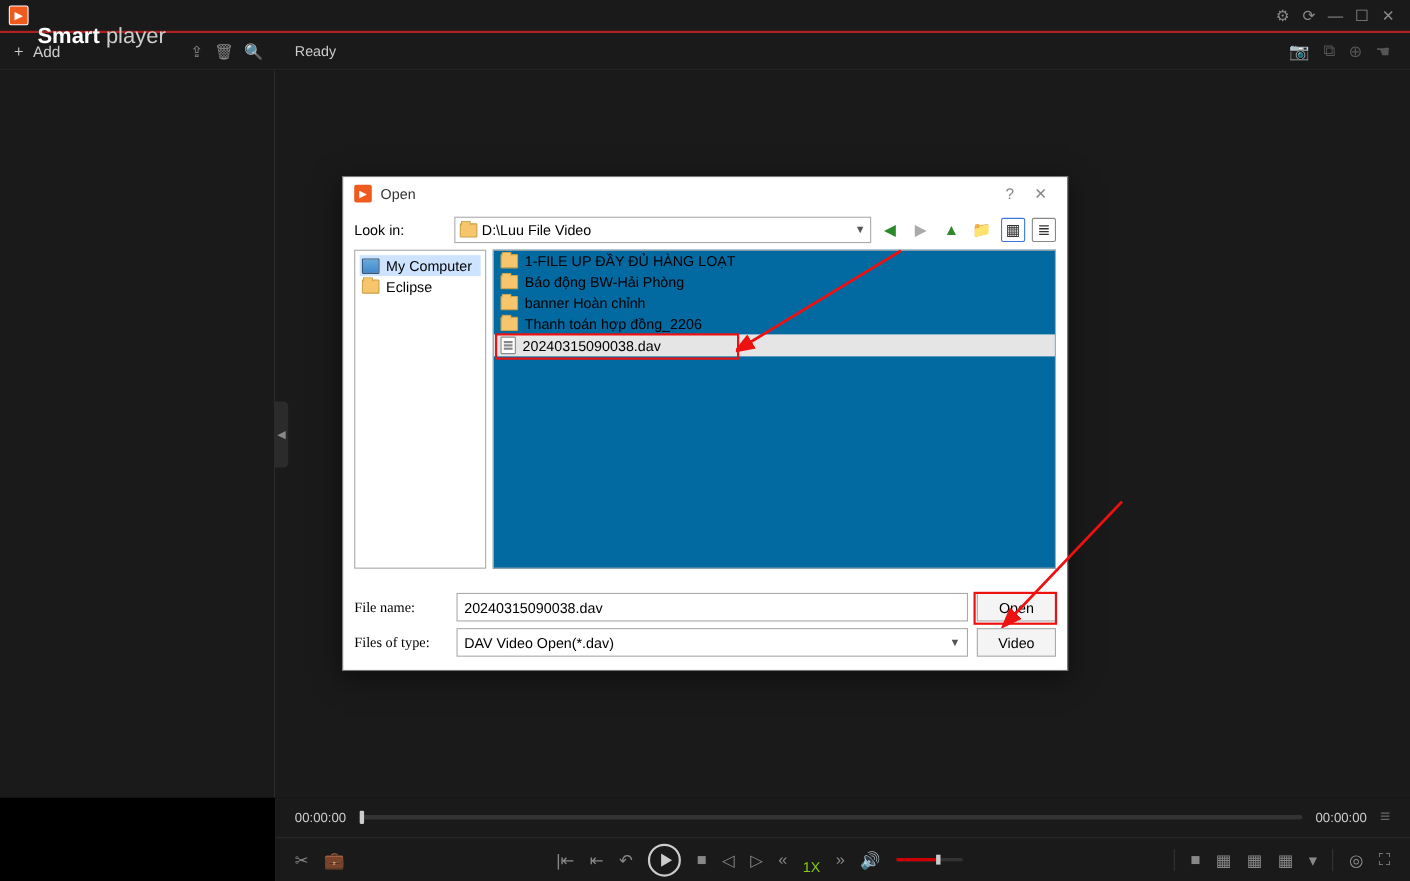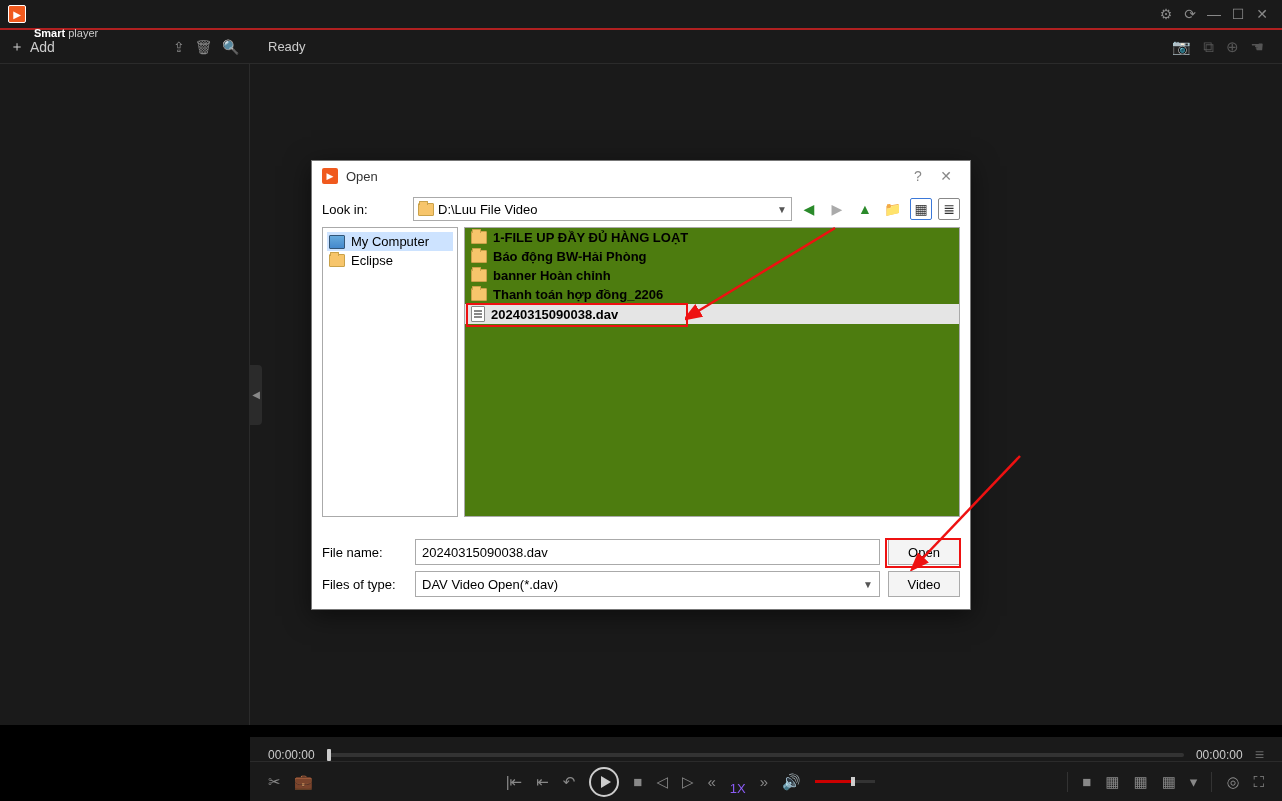--- a/index.html
+++ b/index.html
@@ -1,21 +1,21 @@
 <!DOCTYPE html>
 <html><head>
 <meta charset="utf-8">
 <style>
   * { box-sizing: border-box; margin: 0; padding: 0; font-family: "Segoe UI", Arial, sans-serif; }
   html, body { width: 1282px; height: 801px; background: #000; overflow: hidden; }
 
   
   .title-bar { height: 30px; background: #1a1a1a; border-bottom: 2px solid #b02020; display: flex; align-items: center; padding: 0 8px; color: #ddd; }
   .logo-icon { width: 18px; height: 18px; background: #f05a1e; border: 1px solid #fff; border-radius: 2px; display: inline-flex; align-items: center; justify-content: center; margin-right: 8px; color: #fff; font-size: 10px; }
-  .title-bar .brand { font-size: 11px; margin-top: 38px; }
+  .title-bar .brand { font-size: 20px; margin-top: 38px; }
   .title-bar .brand .bold { font-weight: 700; color: #fff; }
   .title-bar .brand .light { color: #ccc; }
   .title-bar .spacer { flex: 1; }
   .tb-btn { width: 24px; height: 24px; display: inline-flex; align-items: center; justify-content: center; color: #888; font-size: 14px; cursor: pointer; }
 
   
   .tool-row { height: 34px; background: #1a1a1a; display: flex; align-items: center; border-bottom: 1px solid #2b2b2b; }
   .tool-left { width: 250px; display: flex; align-items: center; padding: 0 10px; gap: 10px; }
   .add-btn { display: inline-flex; align-items: center; color: #ccc; font-size: 14px; gap: 6px; cursor: pointer; }
   .tool-left .sep { flex: 1; }
@@ -29,32 +29,32 @@
   .side-tab { flex: 1; display: flex; align-items: center; justify-content: center; color: #666; font-size: 12px; border-right: 1px solid #2b2b2b; }
   .side-tab:last-child { border-right: none; }
 
   
   .workspace { position: absolute; top: 64px; left: 0; right: 0; bottom: 76px; display: flex; background: #1a1a1a; }
   .sidebar { width: 250px; background: #1a1a1a; border-right: 1px solid #2b2b2b; }
   .video-area { flex: 1; background: #1a1a1a; position: relative; }
   .collapse-handle { position: absolute; left: 0; top: 50%; transform: translateY(-50%); width: 12px; height: 60px; background: #2b2b2b; border-radius: 0 4px 4px 0; display: flex; align-items: center; justify-content: center; color: #888; font-size: 10px; }
 
   
-  .timeline { position: absolute; left: 250px; right: 0; bottom: 28px; height: 36px; background: #1a1a1a; display: flex; align-items: center; padding: 0 18px; color: #ccc; font-size: 12px; gap: 12px; }
+  .timeline { position: absolute; left: 250px; right: 0; bottom: 40px; height: 36px; background: #1a1a1a; display: flex; align-items: center; padding: 0 18px; color: #ccc; font-size: 12px; gap: 12px; }
   .timeline-track { flex: 1; height: 4px; background: #333; position: relative; border-radius: 2px; }
   .timeline-track .knob { position: absolute; left: 0; top: -4px; width: 4px; height: 12px; background: #ccc; border-radius: 1px; }
   .tl-icon { color: #666; font-size: 16px; cursor: pointer; }
 
   
   .controls { position: absolute; left: 250px; right: 0; bottom: 0; height: 40px; background: #1a1a1a; display: flex; align-items: center; padding: 0 18px; gap: 14px; color: #888; font-size: 14px; border-top: 1px solid #2b2b2b; }
   .controls .gap { flex: 1; }
   .ctl-icon { color: #888; font-size: 15px; cursor: pointer; }
   .play-btn { width: 30px; height: 30px; border-radius: 50%; border: 2px solid #ccc; display: flex; align-items: center; justify-content: center; }
   .play-btn .tri { width: 0; height: 0; border-left: 10px solid #ccc; border-top: 6px solid transparent; border-bottom: 6px solid transparent; margin-left: 3px; }
-  .speed { color: #8b5cf6; font-size: 13px; margin-top: 13px; }
+  .speed { color: #84cc16; font-size: 13px; margin-top: 13px; }
   .vol-track { width: 60px; height: 3px; background: #333; position: relative; }
   .vol-track .fill { position: absolute; left: 0; top: 0; height: 100%; width: 60%; background: #c00; }
   .vol-track .kn { position: absolute; left: 60%; top: -3px; width: 4px; height: 9px; background: #ccc; }
   .divider { width: 1px; height: 20px; background: #333; }
 
   
   .dialog { position: absolute; left: 311px; top: 160px; width: 660px; background: #fff; border: 1px solid #777; box-shadow: 0 6px 24px rgba(0,0,0,.5); }
   .dlg-title { height: 30px; display: flex; align-items: center; padding: 0 10px; font-size: 13px; color: #333; }
   .dlg-title .logo2 { width: 16px; height: 16px; background: #f05a1e; border-radius: 2px; margin-right: 8px; display: inline-flex; align-items: center; justify-content: center; color: #fff; font-size: 9px; }
   .dlg-title .sp { flex: 1; }
@@ -65,36 +65,36 @@
   .look-in { flex: 1; display: flex; align-items: center; border: 1px solid #aaa; height: 24px; padding: 0 4px; gap: 4px; background: #fff; }
   .folder-ico { width: 16px; height: 13px; background: #f7c56b; border: 1px solid #caa24a; border-radius: 1px; display: inline-block; position: relative; }
   .folder-ico::before { content: ""; position: absolute; top: -3px; left: 0; width: 7px; height: 3px; background: #f7c56b; border: 1px solid #caa24a; border-bottom: none; border-radius: 1px 1px 0 0; }
   .look-in .arrow { margin-left: auto; color: #555; font-size: 10px; }
   .nav-ico { width: 22px; height: 22px; display: inline-flex; align-items: center; justify-content: center; font-size: 14px; cursor: pointer; }
   .nav-ico.green { color: #2a8a2a; }
   .nav-ico.box { border: 1px solid #888; border-radius: 2px; width: 22px; height: 22px; color: #333; }
   .nav-ico.box.active { border: 1px solid #3b78d8; }
 
   .dlg-body { display: flex; padding: 0 10px 10px 10px; gap: 6px; height: 300px; }
-  .dlg-tree { width: 136px; border: 1px solid #aaa; background: #fff; padding: 4px 4px; font-size: 13px; }
+  .dlg-tree { width: 120px; border: 1px solid #aaa; background: #fff; padding: 4px 4px; font-size: 13px; }
   .tree-item { display: flex; align-items: center; gap: 6px; padding: 2px 2px; }
   .tree-item.sel { background: #cde3ff; }
   .monitor-ico { width: 16px; height: 14px; border: 1px solid #357; background: linear-gradient(#6ad, #48c); border-radius: 1px; display: inline-block; }
-  .dlg-files { flex: 1; border: 1px solid #aaa; background: #4d7c0f; font-size: 13px; position: relative; font-weight: bold; }
+  .dlg-files { flex: 1; border: 1px solid #aaa; background: #0369a1; font-size: 13px; position: relative; }
   .file-row { display: flex; align-items: center; gap: 6px; padding: 2px 6px; }
   .file-row.sel { background: #e5e5e5; }
   .file-ico { width: 14px; height: 16px; border: 1px solid #888; background: #fff; position: relative; display: inline-block; border-radius: 1px; }
   .file-ico .strip { position: absolute; left: 2px; top: 3px; right: 2px; height: 2px; background: #888; box-shadow: 0 3px 0 #888, 0 6px 0 #888; }
 
   .red-box { position: absolute; border: 2px solid #e11; pointer-events: none; }
   .arrow-svg { position: absolute; pointer-events: none; }
 
   .dlg-bottom { padding: 6px 10px 12px 10px; font-size: 13px; }
   .dlg-row { display: flex; align-items: center; gap: 8px; margin-top: 6px; }
-  .dlg-row label { min-width: 85px; }
+  .dlg-row label { min-width: 85px; font-family: Liberation Serif, serif; }
   .dlg-row input, .dlg-row .select { flex: 1; height: 26px; border: 1px solid #aaa; padding: 0 6px; font-size: 13px; background: #fff; }
   .dlg-row .select { display: flex; align-items: center; }
   .dlg-row .select .arrow { margin-left: auto; color: #555; font-size: 10px; }
   .dlg-btn { width: 72px; height: 26px; border: 1px solid #aaa; background: #f4f4f4; cursor: pointer; font-size: 13px; }
 </style>
 </head>
 <body>
 
 <div class="title-bar">
   <span class="logo-icon">▶</span>

